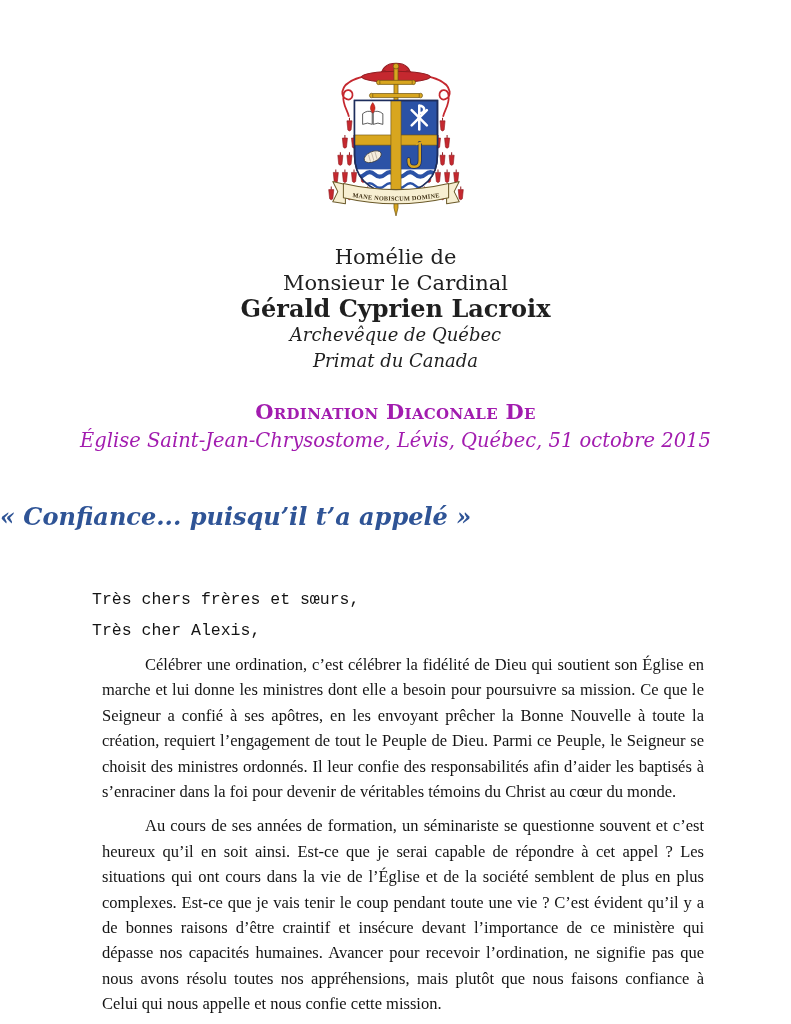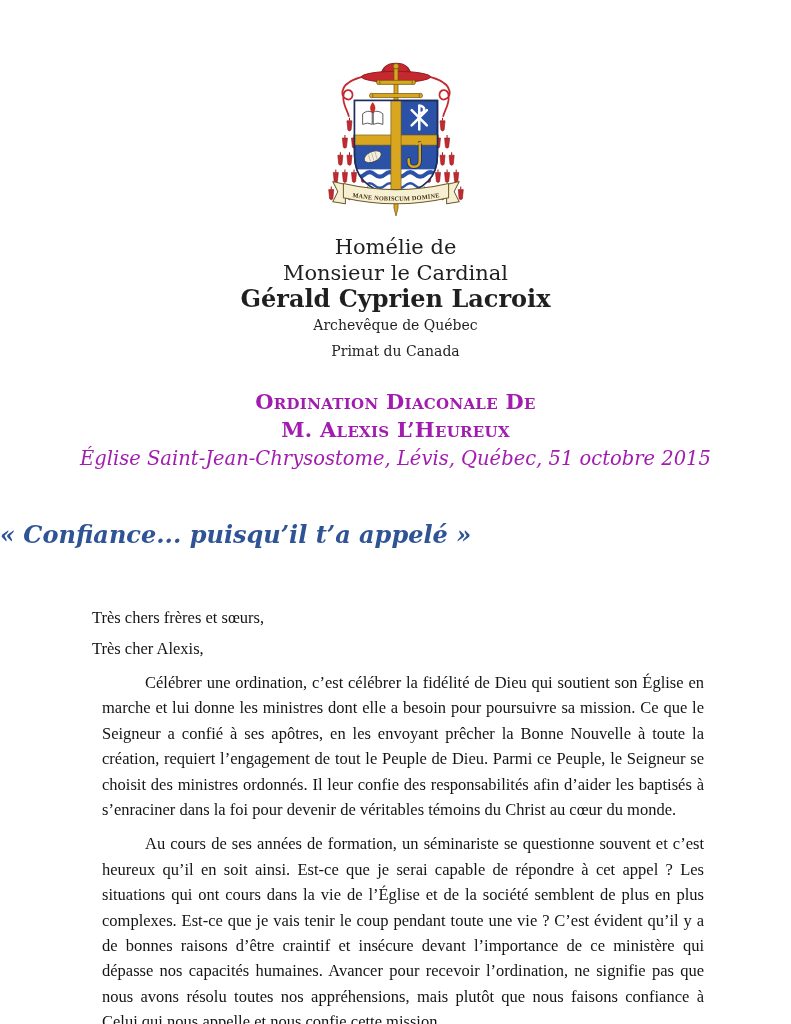--- a/index.html
+++ b/index.html
@@ -1,33 +1,33 @@
 <!DOCTYPE html>
 <html style="--c-red: #c5282f; --c-red-dark: #8f1c20; --c-gold: #d8a61f; --c-gold-dark: #6e5312; --c-blue: #2b52a6; --c-navy: #1d2d5c; --c-cream: #f7efd2; --c-cream-dark: #6b5a2a; --c-motto-ink: #453619; --c-flame: #d42b1f; --title-color: #2F5496;"><head>
 <meta charset="utf-8">
 <style>
   html,body{margin:0;padding:0;background:#fff;}
   .page{
     position:relative;width:791px;height:1024px;margin:0 auto;background:#fff;
     overflow:hidden;font-family:"Liberation Serif",serif;color:#1c1c1c;
   }
   .crest-wrap{text-align:center;padding-top:50px;line-height:0;}
-  .header{text-align:center;margin-top:12px;font-family:"DejaVu Serif",serif;color:#1f1f1f;}
+  .header{text-align:center;margin-top:22px;font-family:"DejaVu Serif",serif;color:#1f1f1f;}
   .h-line{font-size:21px;line-height:26px;}
   .h-name{font-weight:bold;font-size:24px;}
-  .h-italic{font-size:14px;}
+  .h-italic{font-style:italic;font-size:18px;}
   .event{text-align:center;margin-top:24px;font-family:"DejaVu Serif",serif;color:#a21caf;}
   .e-caps{font-variant:small-caps;font-weight:bold;font-size:21px;line-height:28px;letter-spacing:.3px;}
   .e-italic{font-style:italic;font-size:19.5px;line-height:30px;}
   .title{
     text-align:left;margin-top:46px;font-family:"DejaVu Serif",serif;
     font-weight:bold;font-style:italic;font-size:24px;color:var(--title-color,#2F5496);
   }
   .body-text{margin:56px 87px 0 92px;font-size:16.5px;color:#141414;}
-  .salutation{margin:0 0 6px 0;line-height:25px;}
+  .salutation{margin:0 0 6px 0;line-height:25px;font-family:Liberation Mono, monospace;}
   .para{margin:9px 0 0 10px;text-align:justify;text-indent:43px;line-height:25.4px;}
   .motto-text{
     font-family:"Liberation Serif",serif;font-size:12.5px;font-weight:bold;
     letter-spacing:.4px;fill:var(--c-motto-ink,#453619);
   }
 </style>
 </head>
 <body>
 
 <div class="page">
@@ -157,21 +157,20 @@
   <div class="header">
     <div class="h-line">Homélie de</div>
     <div class="h-line">Monsieur le Cardinal</div>
     <div class="h-line h-name">Gérald Cyprien Lacroix</div>
     <div class="h-line h-italic">Archevêque de Québec</div>
     <div class="h-line h-italic">Primat du Canada</div>
   </div>
 
   <div class="event">
     <div class="e-caps">Ordination Diaconale De</div>
-    <div class="e-caps">M. Alexis L’Heureux</div>
     <div class="e-italic">Église Saint-Jean-Chrysostome, Lévis, Québec, 51 octobre 2015</div>
   </div>
 
   <div class="title">« Confiance... puisqu’il t’a appelé »</div>
 
   <div class="body-text">
     <p class="salutation">Très chers frères et sœurs,</p>
     <p class="salutation">Très cher Alexis,</p>
     <p class="para">Célébrer une ordination, c’est célébrer la fidélité de Dieu qui soutient son Église en marche et lui donne les ministres dont elle a besoin pour poursuivre sa mission. Ce que le Seigneur a confié à ses apôtres, en les envoyant prêcher la Bonne Nouvelle à toute la création, requiert l’engagement de tout le Peuple de Dieu. Parmi ce Peuple, le Seigneur se choisit des ministres ordonnés. Il leur confie des responsabilités afin d’aider les baptisés à s’enraciner dans la foi pour devenir de véritables témoins du Christ au cœur du monde.</p>
     <p class="para">Au cours de ses années de formation, un séminariste se questionne souvent et c’est heureux qu’il en soit ainsi. Est-ce que je serai capable de répondre à cet appel ? Les situations qui ont cours dans la vie de l’Église et de la société semblent de plus en plus complexes. Est-ce que je vais tenir le coup pendant toute une vie ? C’est évident qu’il y a de bonnes raisons d’être craintif et insécure devant l’importance de ce ministère qui dépasse nos capacités humaines. Avancer pour recevoir l’ordination, ne signifie pas que nous avons résolu toutes nos appréhensions, mais plutôt que nous faisons confiance à Celui qui nous appelle et nous confie cette mission.</p>

